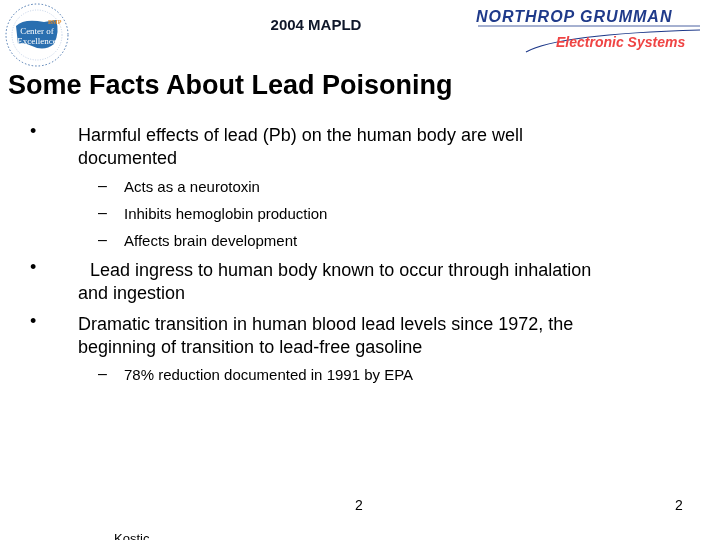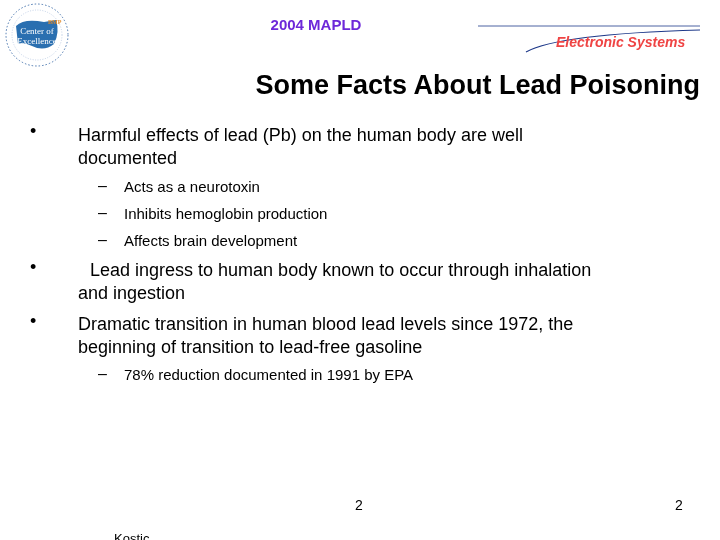--- a/index.html
+++ b/index.html
@@ -1,23 +1,23 @@
 <!DOCTYPE html>
 <html><head>
   <meta charset="utf-8">
   <style>
     html, body { margin: 0; padding: 0; background: #ffffff; }
     body { width: 720px; height: 540px; position: relative; overflow: hidden; font-family: "Liberation Sans", sans-serif; color: #000; }
     .logo-left { position: absolute; left: 4px; top: 2px; width: 66px; height: 66px; }
-    .header-title { position: absolute; left: 0; width: 632px; top: 16px; text-align: center; font-weight: bold; font-size: 15px; color: #6d28d9; }
+    .header-title { position: absolute; left: 0; width: 632px; top: 16px; text-align: center; font-weight: bold; font-size: 15px; color: #0f172a; }
     .logo-right { position: absolute; left: 468px; top: 6px; width: 240px; height: 50px; }
     .ng-name { position: absolute; left: 8px; top: 2px; font-weight: bold; font-style: italic; font-size: 16px; color: #1f3a8a; letter-spacing: 1px; white-space: nowrap; }
     .ng-sub { position: absolute; left: 88px; top: 28px; font-style: italic; font-weight: bold; font-size: 14px; color: #ef4444; white-space: nowrap; }
     .ng-swoosh { position: absolute; left: 0; top: 0; }
-    .slide-title { position: absolute; left: 0; width: 700px; top: 70px; text-align: right; font-weight: bold; font-size: 27px; }
+    .slide-title { position: absolute; left: 8px; width: 700px; top: 70px; text-align: left; font-weight: bold; font-size: 27px; }
     .content { position: absolute; left: 0; top: 0; width: 720px; }
     .bullet { position: absolute; left: 30px; font-size: 18px; line-height: 22px; }
     .bullet-text { position: absolute; left: 78px; width: 620px; font-size: 18px; line-height: 22px; }
     .dash { position: absolute; left: 98px; font-size: 16px; line-height: 20px; }
     .sub-text { position: absolute; left: 124px; width: 560px; font-size: 15px; line-height: 20px; }
     .footer-left { position: absolute; left: 114px; top: 495px; font-size: 13px; margin-top: 36px; }
     .footer-mid { position: absolute; left: 355px; top: 497px; font-size: 14px; }
     .footer-right { position: absolute; left: 675px; top: 497px; font-size: 14px; }
   </style>
 </head>
@@ -34,20 +34,21 @@
   </svg>
 </div>
 
 <div class="header-title">2004 MAPLD</div>
 
 <div class="logo-right">
   <svg class="ng-swoosh" width="240" height="50" viewBox="0 0 240 50">
     <line x1="10" y1="20" x2="232" y2="20" stroke="#1f3a8a" stroke-width="0.8"></line>
     <path d="M58 46 Q90 28 232 24" fill="none" stroke="#1f3a8a" stroke-width="1.2"></path>
   </svg>
+  <div class="ng-name">NORTHROP GRUMMAN</div>
   <div class="ng-sub">Electronic Systems</div>
 </div>
 
 <div class="slide-title">Some Facts About Lead Poisoning</div>
 
 <div class="content">
 
   <div class="bullet" style="top:120px;">•</div>
   <div class="bullet-text" style="top:124px;">Harmful effects of lead (Pb) on the human body are well</div>
   <div class="bullet-text" style="top:147px;">documented</div>

